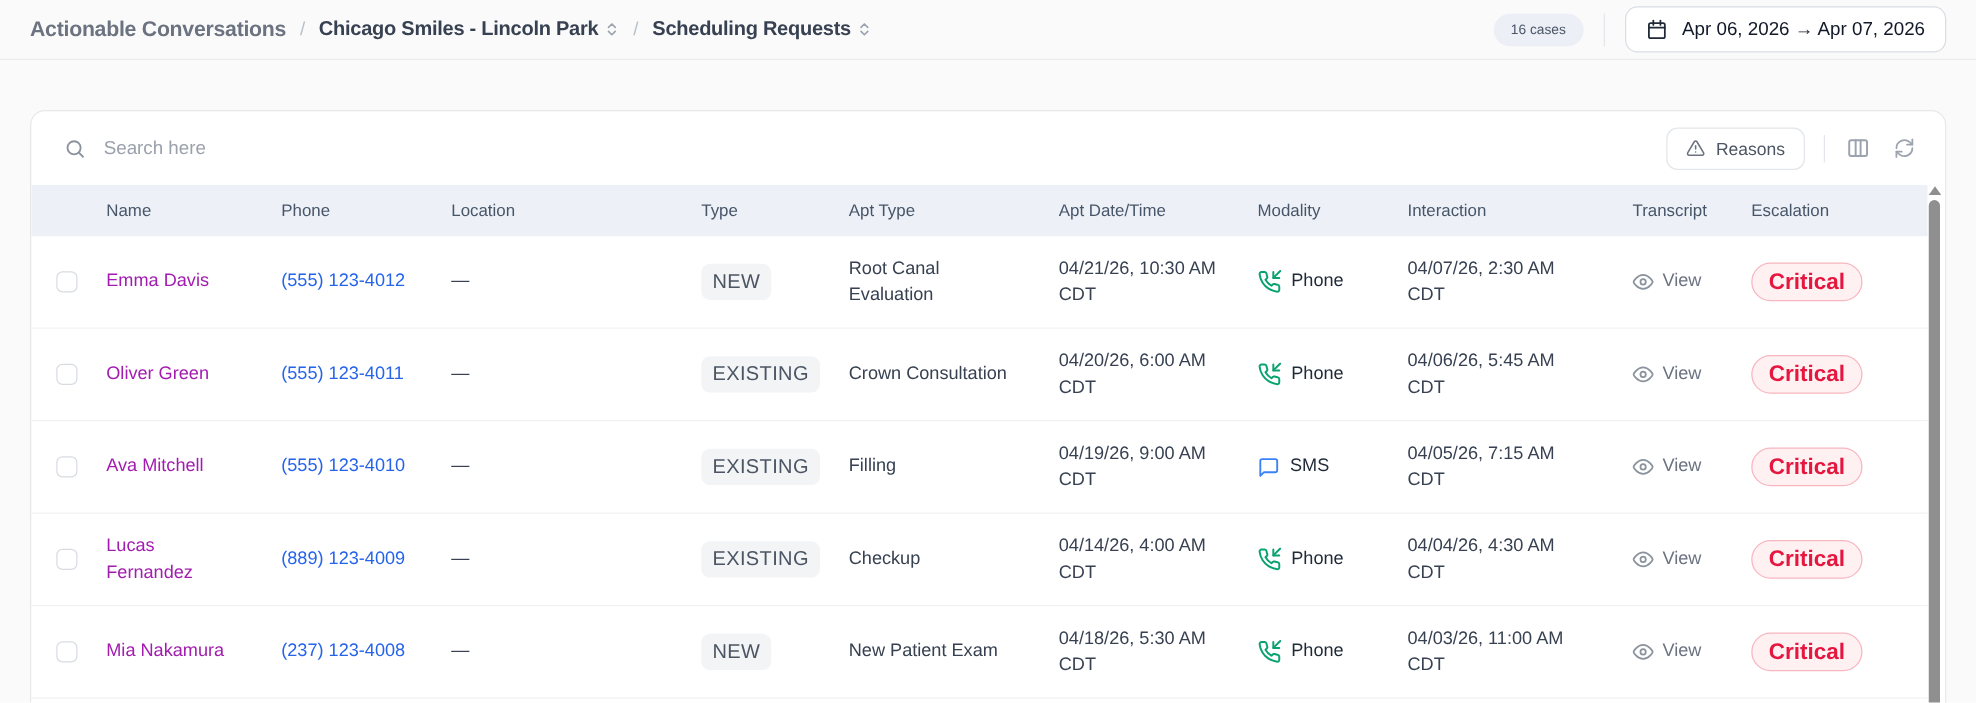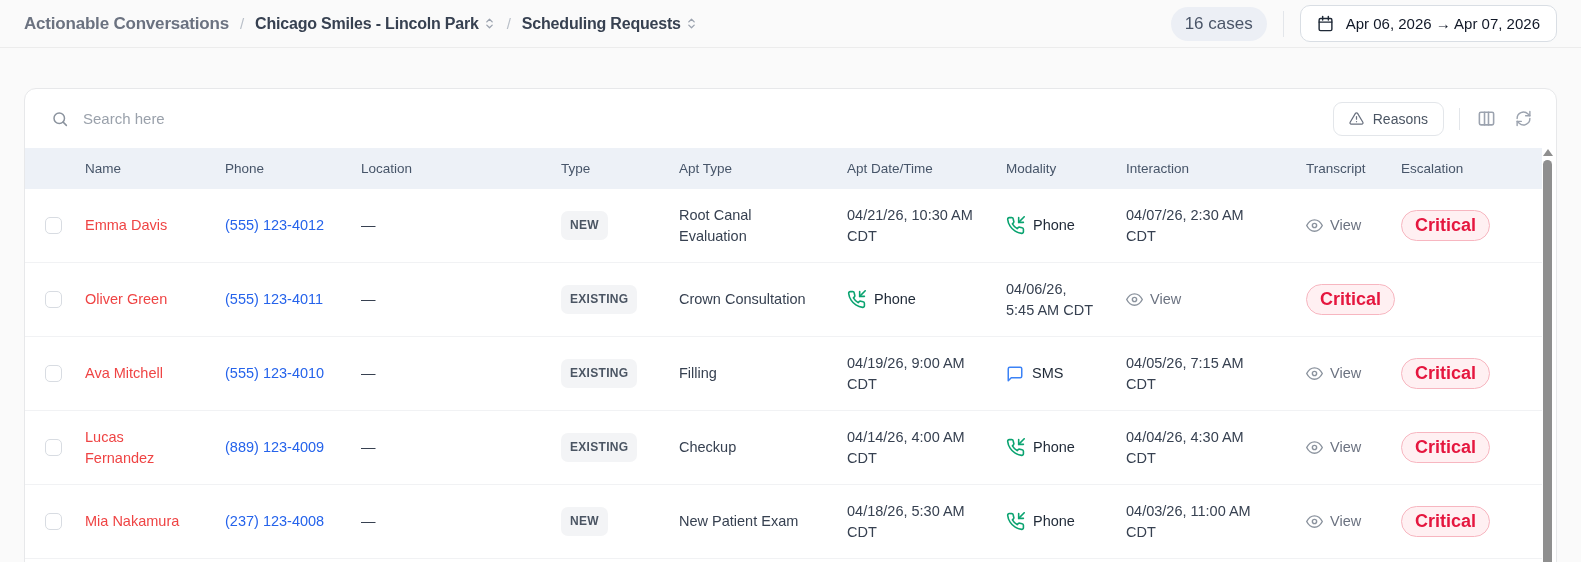--- a/index.html
+++ b/index.html
@@ -19,21 +19,21 @@
   }
   .breadcrumb { display:flex; align-items:center; gap:11px; }
   .crumb-root { color:#6b7280; font-weight:700; font-size:17px; letter-spacing:-0.2px; }
   .crumb-sep { color:#b9bfc8; font-size:15px; }
   .crumb { color:#374151; font-weight:600; font-size:16px; letter-spacing:-0.2px; }
   .crumb-wrap { display:flex; align-items:center; gap:4px; cursor:pointer; }
   .chevrons { color:#9ca3af; display:inline-flex; }
 
   .topbar-right { display:flex; align-items:center; gap:16px; }
   .cases-badge {
-    background:#eceff5; color:#4a5568; font-size:17px; font-weight:500;
+    background:#eceff5; color:#4a5568; font-size:11px; font-weight:500;
     padding:7px 14px; border-radius:999px; white-space:nowrap;
   }
   .vdiv { width:1px; height:26px; background:#e3e6ea; }
   .date-btn {
     display:flex; align-items:center; gap:12px;
     background:#ffffff; border:1px solid #d9dee4; border-radius:10px;
     padding:9px 16px; font-size:15px; font-weight:500; color:#111827;
     cursor:pointer; white-space:nowrap;
   }
   .date-btn .cal { color:#1f2937; display:inline-flex; }
@@ -78,26 +78,26 @@
     color:#475569; font-size:13.5px; font-weight:500;
   }
   .th { padding-right:20px; white-space:nowrap; }
   .row { min-height:74px; border-bottom:1px solid #f1f2f4; font-size:14.5px; }
   .cell { padding-right:20px; line-height:21px; }
   .cell-check { padding-left:20px; }
   .checkbox {
     width:17px; height:17px; border:1.5px solid #d8dce2; border-radius:5px;
     background:#fff; cursor:pointer;
   }
-  .cell-name { font-weight:500; color:#ef4444; padding-right:44px; }
+  .cell-name { font-weight:500; color:#a21caf; padding-right:44px; }
   .phone-link { color:#2563eb; cursor:pointer; white-space:nowrap; }
   .cell-loc { color:#374151; }
   .type-badge {
     display:inline-block; background:#f3f4f6; color:#4b5563;
-    font-size:12px; font-weight:700; letter-spacing:0.3px;
+    font-size:16px; font-weight:400; letter-spacing:0.3px;
     padding:4px 9px; border-radius:7px;
   }
   .cell-apt { color:#374151; padding-right:24px; }
   .cell-dt { color:#374151; padding-right:32px; }
   .cell-int { color:#374151; padding-right:30px; }
   .modality { display:flex; align-items:center; gap:8px; color:#1f2937; }
   .mod-icon-phone { color:#0aa370; display:inline-flex; }
   .mod-icon-sms { color:#3b82f6; display:inline-flex; }
   .transcript { display:flex; align-items:center; gap:7px; color:#6b7280; cursor:pointer; }
   .transcript .eye { color:#8b939e; display:inline-flex; }
@@ -269,20 +269,21 @@
     </div>
     <div class="cell cell-name">Oliver Green</div>
     <div class="cell">
       <span class="phone-link">(555) 123-4011</span>
     </div>
     <div class="cell cell-loc">—</div>
     <div class="cell">
       <span class="type-badge">EXISTING</span>
     </div>
     <div class="cell cell-apt">Crown Consultation</div>
+    <div class="cell cell-dt">04/20/26, 6:00 AM CDT</div>
     <div class="cell">
       <span class="modality">
         <span class="mod-icon-phone">
           <svg width="19" height="19" viewBox="0 0 24 24" fill="none" stroke="currentColor" stroke-width="2" stroke-linecap="round" stroke-linejoin="round">
                   <polyline points="16 2 16 8 22 8"></polyline>
                   <line x1="23" y1="1" x2="16" y2="8"></line>
                   <path d="M22 16.92v3a2 2 0 0 1-2.18 2 19.79 19.79 0 0 1-8.63-3.07 19.5 19.5 0 0 1-6-6 19.79 19.79 0 0 1-3.07-8.67A2 2 0 0 1 4.11 2h3a2 2 0 0 1 2 1.72 12.84 12.84 0 0 0 .7 2.81 2 2 0 0 1-.45 2.11L8.09 9.91a16 16 0 0 0 6 6l1.27-1.27a2 2 0 0 1 2.11-.45 12.84 12.84 0 0 0 2.81.7A2 2 0 0 1 22 16.92z"></path>
                 </svg>
         </span>
 

